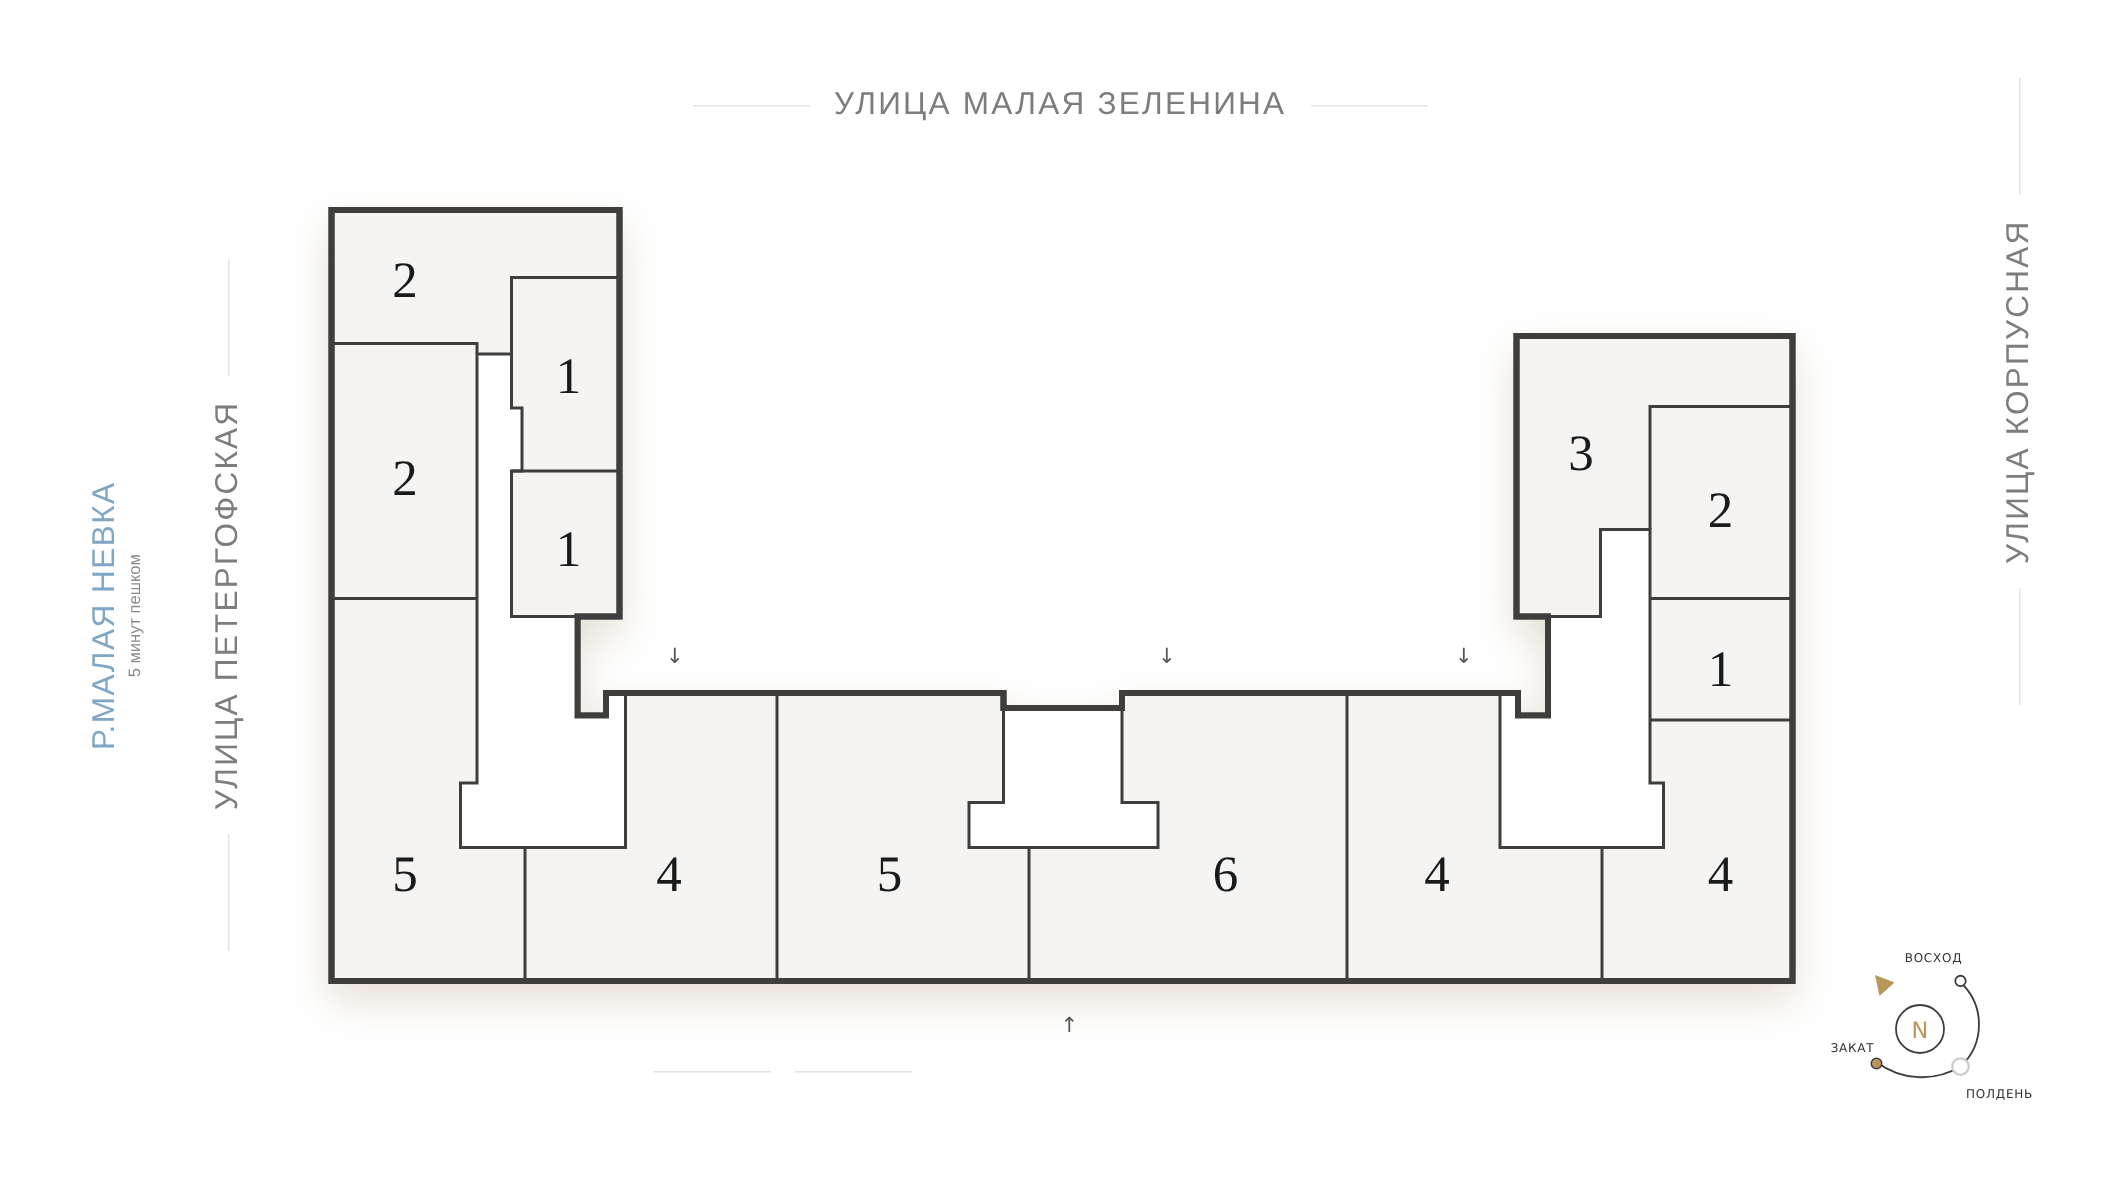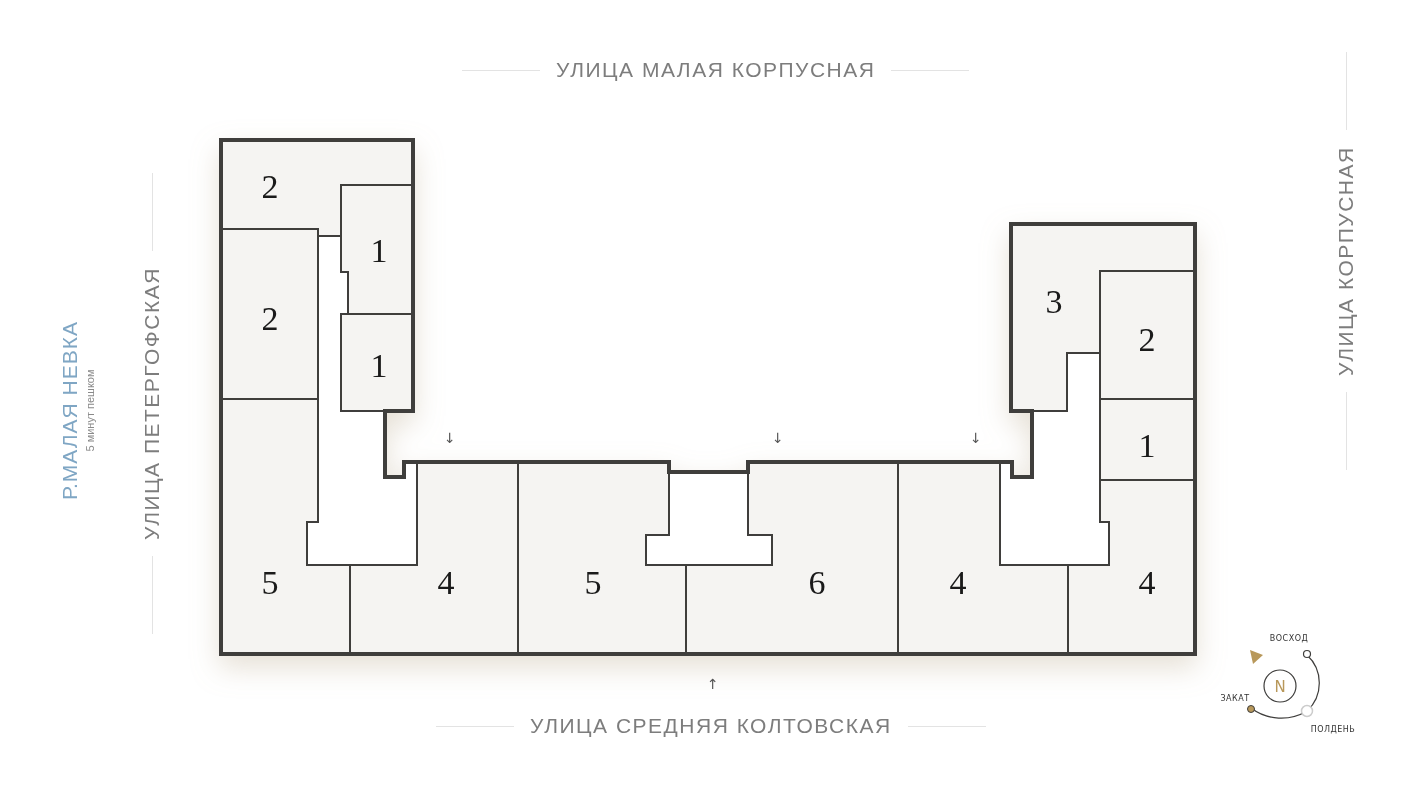--- a/index.html
+++ b/index.html
@@ -30,27 +30,26 @@
   .room-label { font-family: "Liberation Serif", "DejaVu Serif", serif; font-size: 34px; fill: #1a1a1a; }
   .arrow { position: absolute; color: #555; font-size: 14px; font-family: "DejaVu Sans", sans-serif; }
   .compass { position: absolute; left: 1215px; top: 628px; width: 150px; height: 110px; }
   .compass-label { font-family: "DejaVu Sans", sans-serif; font-size: 8px; fill: #333; letter-spacing: 0.5px; }
 </style>
 </head>
 <body>
 
 <div class="street-h" style="left:462px; top:58px;">
   <span class="line" style="width:78px;"></span>
-  <span>УЛИЦА МАЛАЯ КОРПУСНАЯ</span>
+  <span>УЛИЦА МАЛАЯ ЗЕЛЕНИНА</span>
   <span class="line" style="width:78px;"></span>
 </div>
 
 <div class="street-h" style="left:436px; top:714px;">
   <span class="line" style="width:78px;"></span>
-  <span>УЛИЦА СРЕДНЯЯ КОЛТОВСКАЯ</span>
   <span class="line" style="width:78px;"></span>
 </div>
 
 <div class="street-v" style="left:140px; top:634px;">
   <span class="line" style="width:78px;"></span>
   <span>УЛИЦА ПЕТЕРГОФСКАЯ</span>
   <span class="line" style="width:78px;"></span>
 </div>
 
 <div class="street-v" style="left:1334px; top:470px;">

